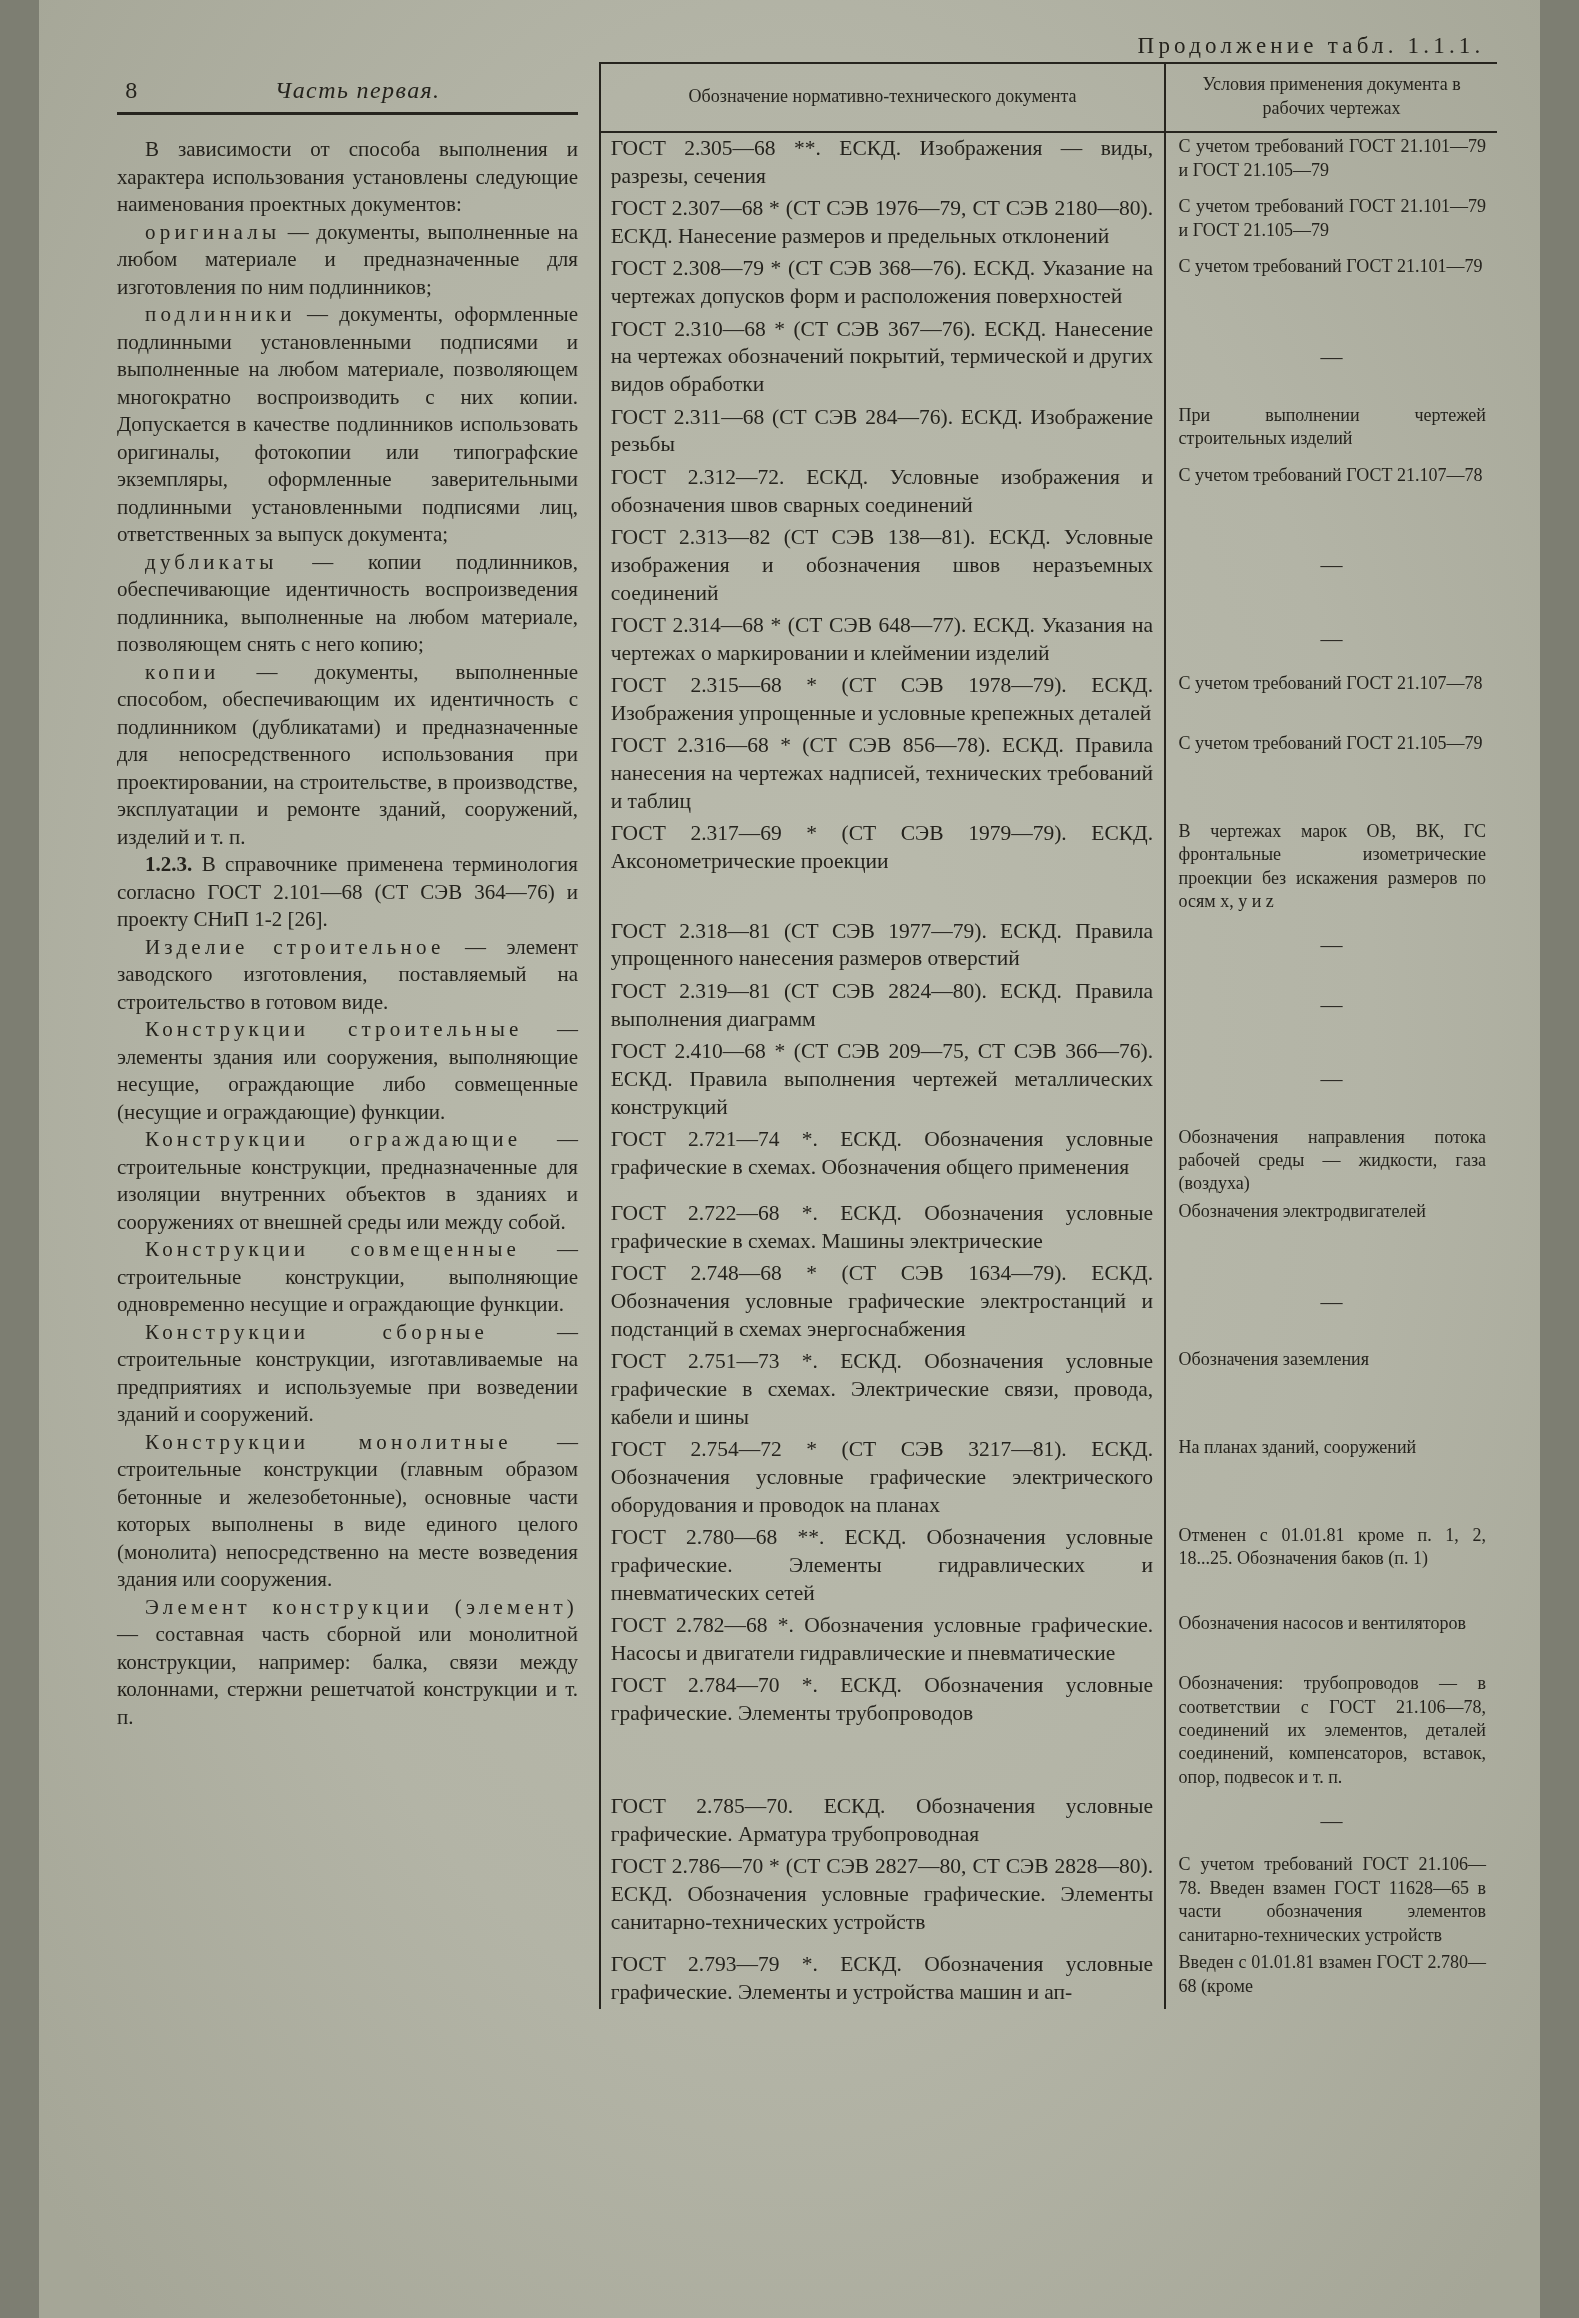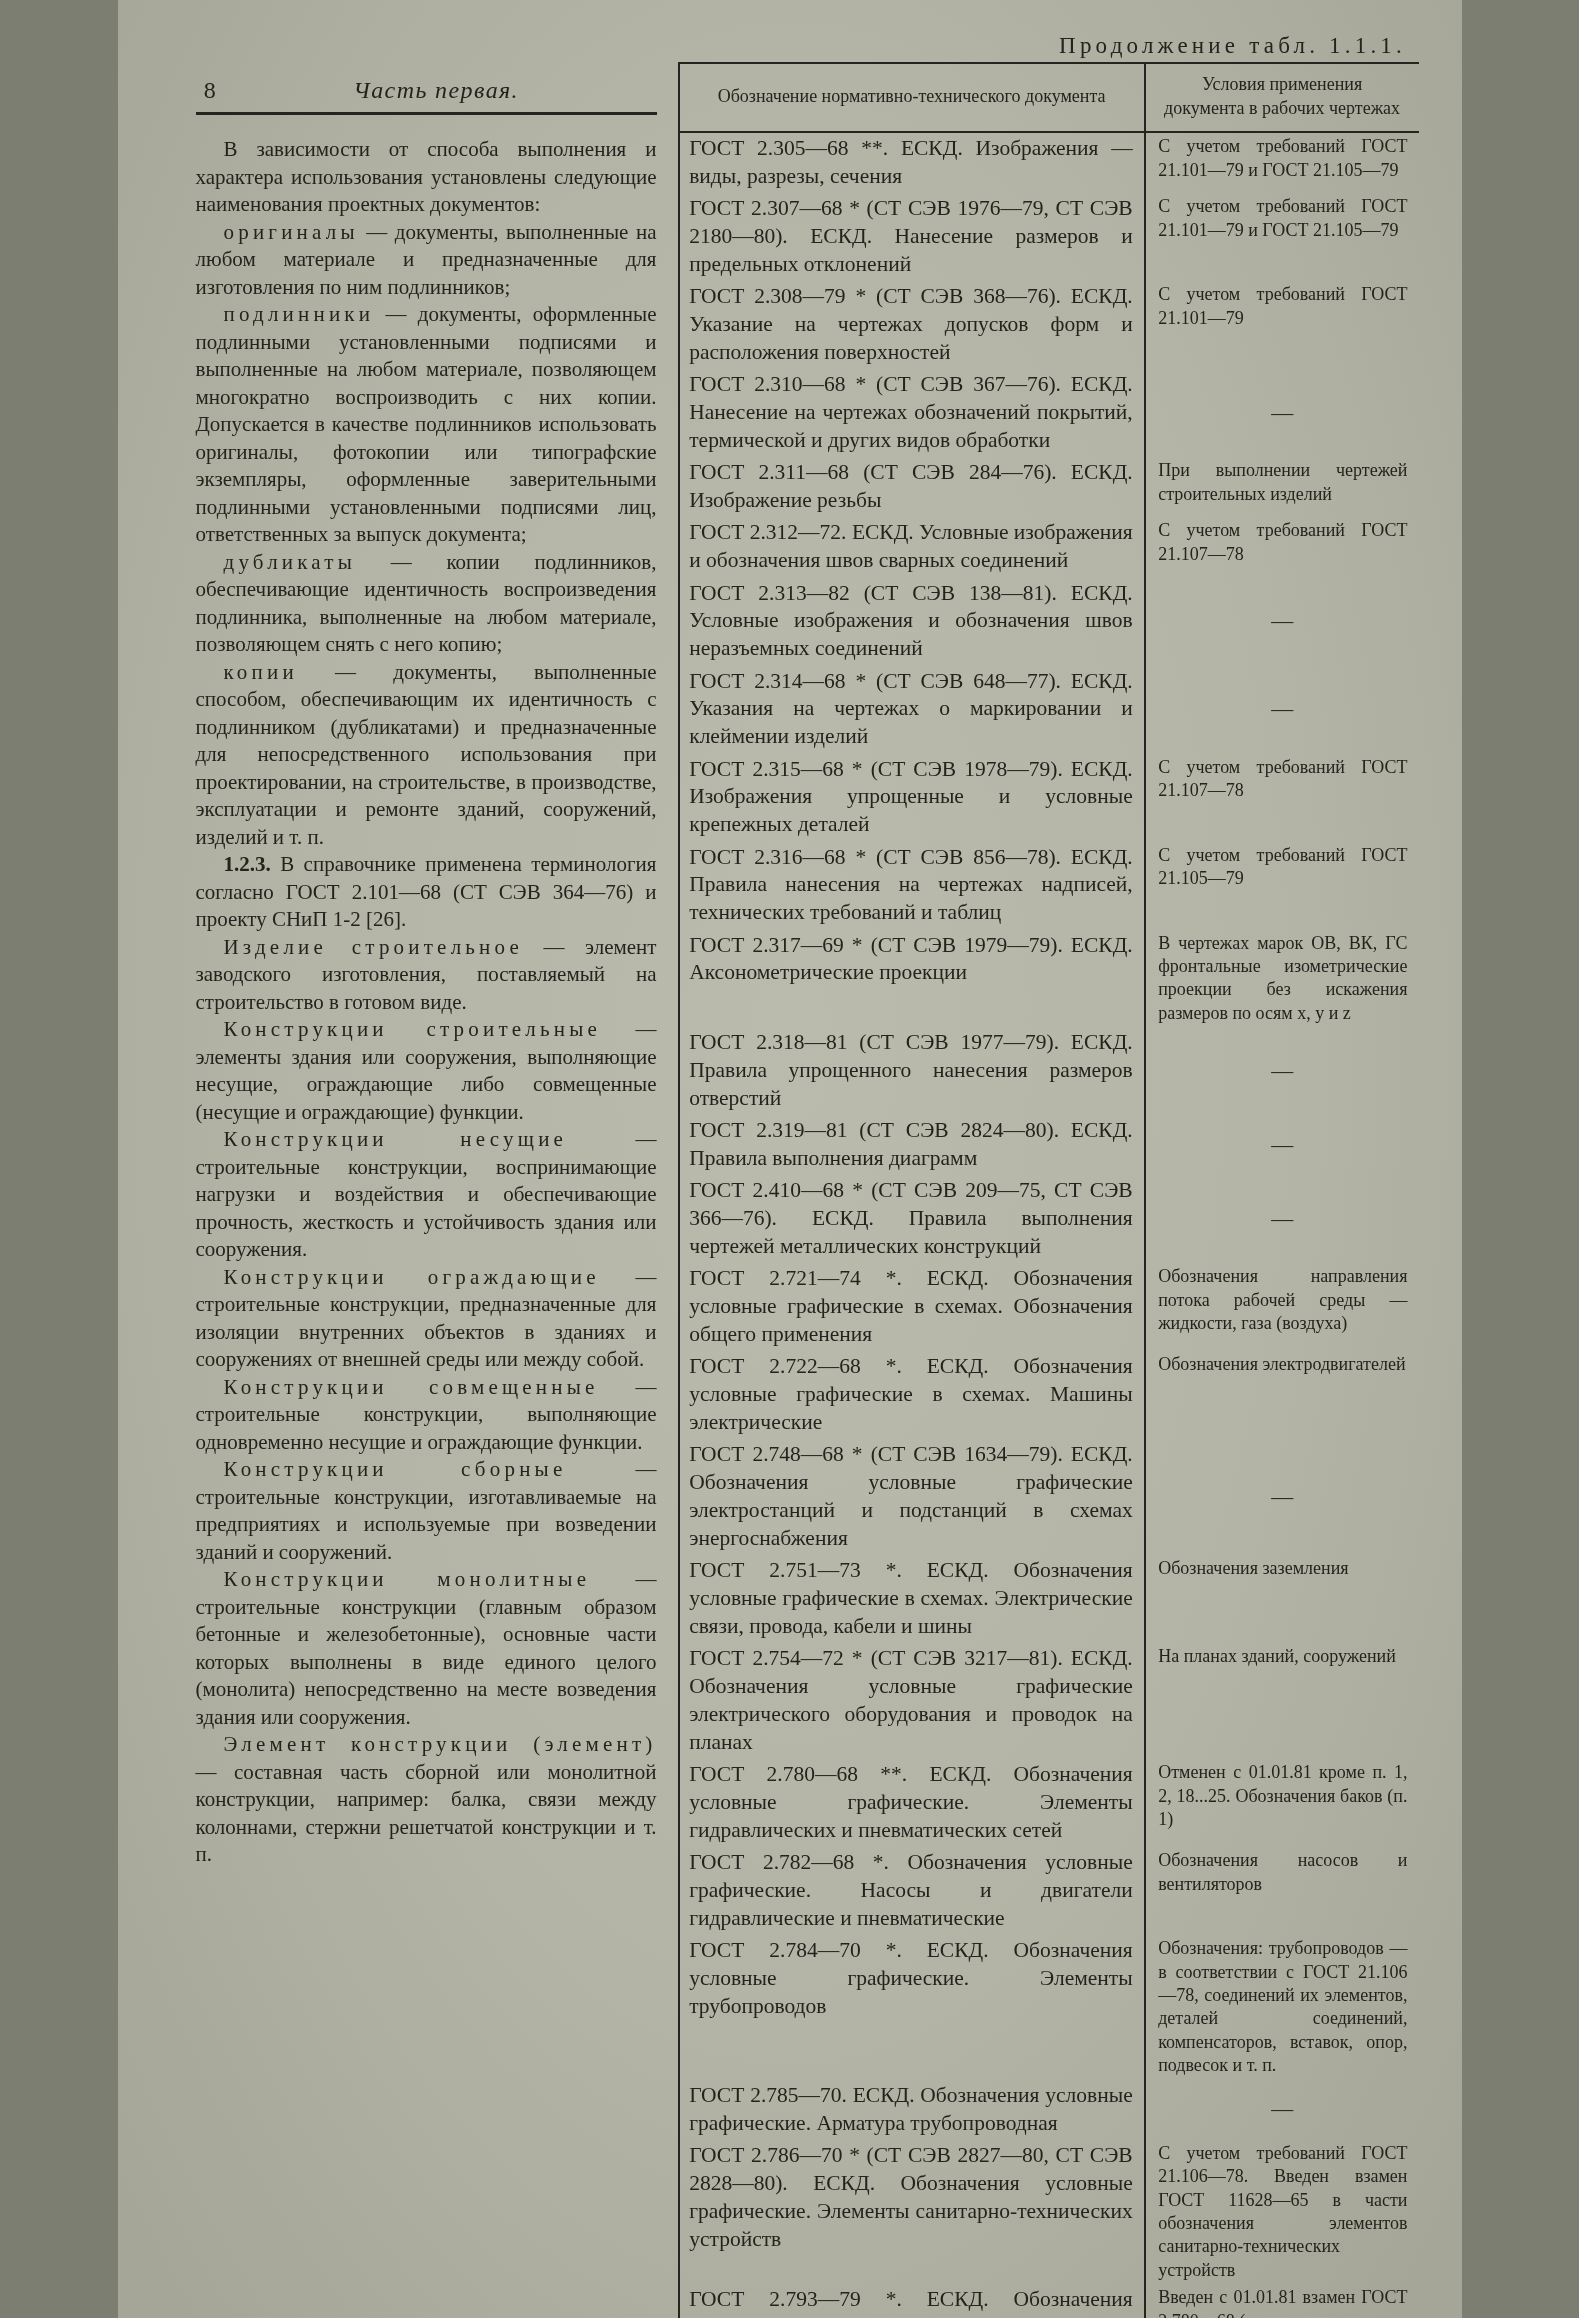--- a/index.html
+++ b/index.html
@@ -1,18 +1,18 @@
 <!DOCTYPE html>
 <html lang="ru" style="font-size:11px"><head>
 <meta charset="utf-8">
 <style>
   html, body { margin: 0; padding: 0; background: #7d7e72; }
   .page {
     position: relative;
-    width: 1344px;
+    width: 1501px;
     height: 2319px;
     box-sizing: border-box;
     margin: 0 auto;
     padding: 33px 43px 21px 78px;
     background: radial-gradient(ellipse at 50% 45%, #babbad 0%, #b3b4a6 55%, #a5a697 95%);
     color: #25231d;
     font-family: "Liberation Serif", "DejaVu Serif", serif;
     overflow: hidden;
   }
   .continuation {
@@ -105,21 +105,20 @@
       <div class="rule"></div>
       <div class="paragraphs">
           <p class="body-par"><span>В зависимости от способа выполнения и характера использования установлены следующие наименования проектных документов:</span></p>
           <p class="body-par"><span class="term">оригиналы</span> <span>— документы, выполненные на любом материале и предназначенные для изготовления по ним подлинников;</span></p>
           <p class="body-par"><span class="term">подлинники</span> <span>— документы, оформленные подлинными установленными подписями и выполненные на любом материале, позволяющем многократно воспроизводить с них копии. Допускается в качестве подлинников использовать оригиналы, фотокопии или типографские экземпляры, оформленные заверительными подлинными установленными подписями лиц, ответственных за выпуск документа;</span></p>
           <p class="body-par"><span class="term">дубликаты</span> <span>— копии подлинников, обеспечивающие идентичность воспроизведения подлинника, выполненные на любом материале, позволяющем снять с него копию;</span></p>
           <p class="body-par"><span class="term">копии</span> <span>— документы, выполненные способом, обеспечивающим их идентичность с подлинником (дубликатами) и предназначенные для непосредственного использования при проектировании, на строительстве, в производстве, эксплуатации и ремонте зданий, сооружений, изделий и т. п.</span></p>
           <p class="body-par"><span class="clause">1.2.3.</span> <span>В справочнике применена терминология согласно ГОСТ 2.101—68 (СТ СЭВ 364—76) и проекту СНиП 1-2 [26].</span></p>
           <p class="body-par"><span class="term">Изделие строительное</span> <span>— элемент заводского изготовления, поставляемый на строительство в готовом виде.</span></p>
           <p class="body-par"><span class="term">Конструкции строительные</span> <span>— элементы здания или сооружения, выполняющие несущие, ограждающие либо совмещенные (несущие и ограждающие) функции.</span></p>
-          <p class="body-par"><span class="term">Конструкции несущие</span> <span>— строительные конструкции, воспринимающие нагрузки и воздействия и обеспечивающие прочность, жесткость и устойчивость здания или сооружения.</span></p>
           <p class="body-par"><span class="term">Конструкции ограждающие</span> <span>— строительные конструкции, предназначенные для изоляции внутренних объектов в зданиях и сооружениях от внешней среды или между собой.</span></p>
           <p class="body-par"><span class="term">Конструкции совмещенные</span> <span>— строительные конструкции, выполняющие одновременно несущие и ограждающие функции.</span></p>
           <p class="body-par"><span class="term">Конструкции сборные</span> <span>— строительные конструкции, изготавливаемые на предприятиях и используемые при возведении зданий и сооружений.</span></p>
           <p class="body-par"><span class="term">Конструкции монолитные</span> <span>— строительные конструкции (главным образом бетонные и железобетонные), основные части которых выполнены в виде единого целого (монолита) непосредственно на месте возведения здания или сооружения.</span></p>
           <p class="body-par"><span class="term">Элемент конструкции (элемент)</span> <span>— составная часть сборной или монолитной конструкции, например: балка, связи между колоннами, стержни решетчатой конструкции и т. п.</span></p>
         </div>
     </div>
 
     <div class="right-col">
       <table class="gost-table">

